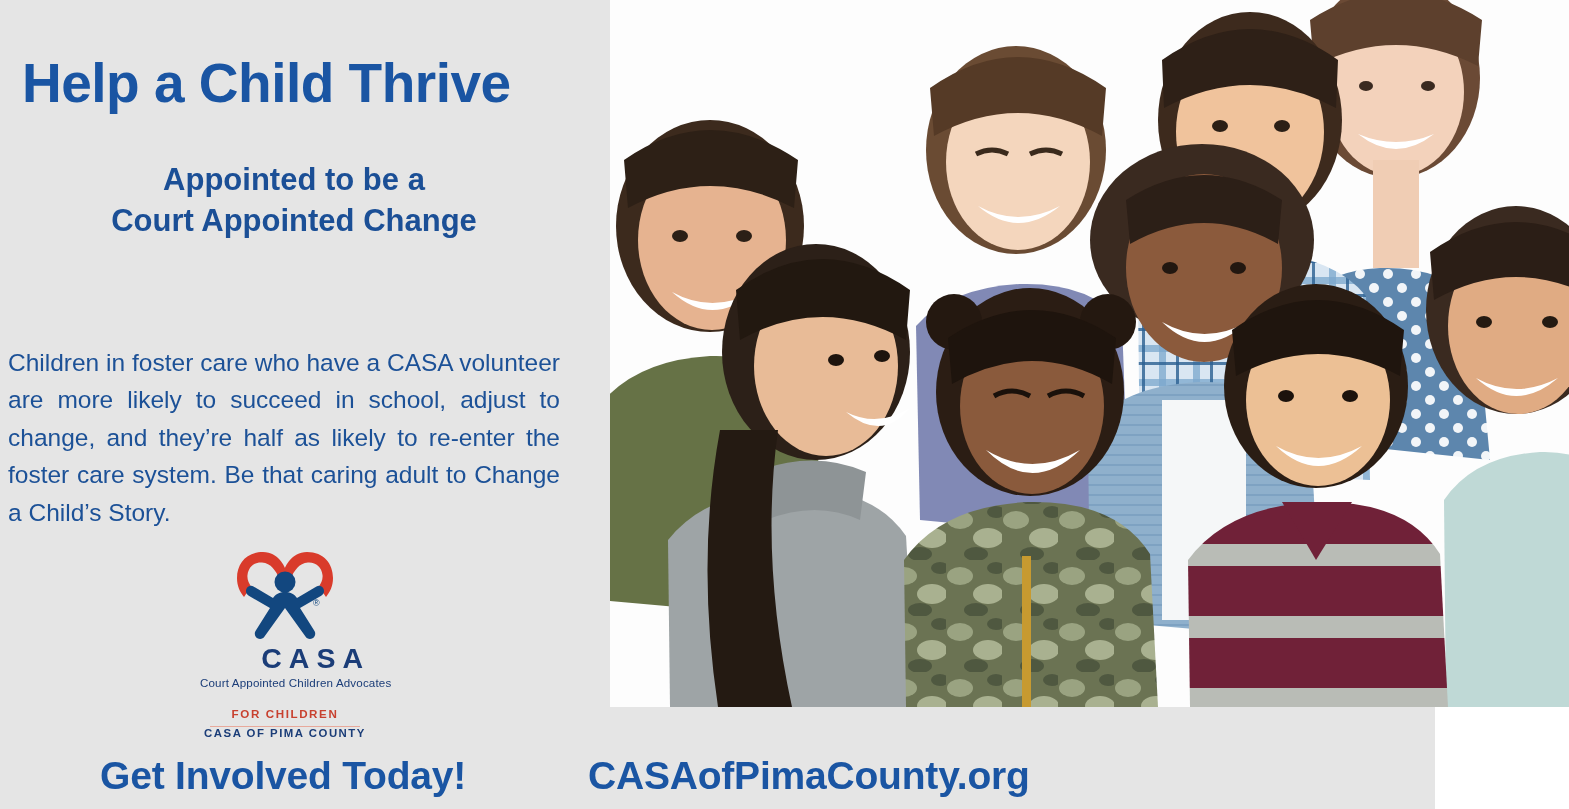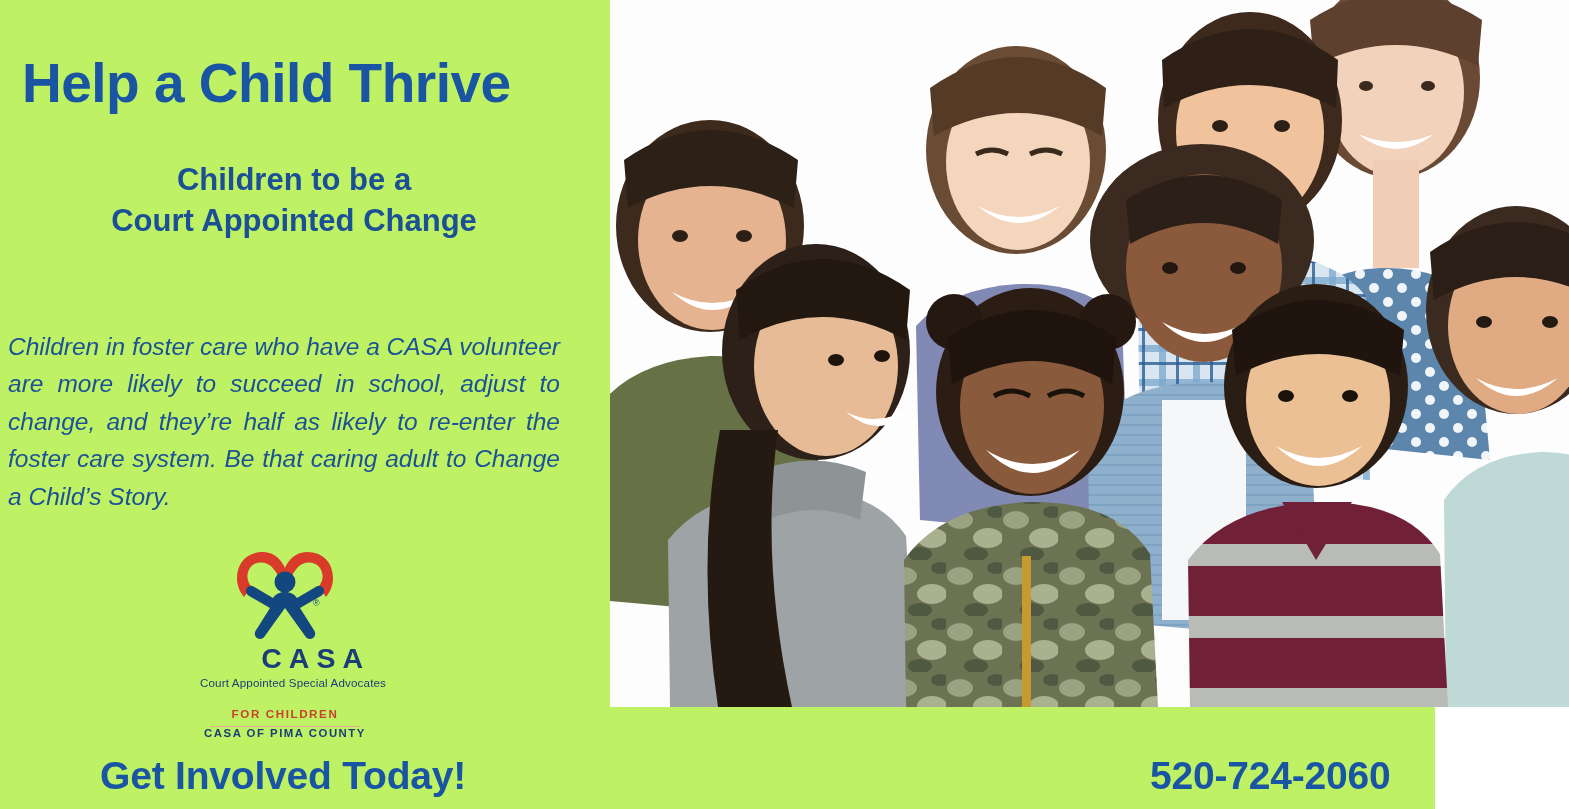--- a/index.html
+++ b/index.html
@@ -9,21 +9,21 @@
     height: 809px;
     background: #ffffff;
     font-family: "Liberation Sans", sans-serif;
     overflow: hidden;
   }
 
   #poster {
     position: relative;
     width: 1435px;
     height: 809px;
-    background: #bef264;
+    background: #e5e5e5;
   }
 
   
   .left-col {
     position: absolute;
     left: 0; top: 0;
     width: 600px;
     height: 730px;
   }
 
@@ -47,28 +47,27 @@
     text-align: center;
     font-size: 31px;
     font-weight: bold;
     color: #1B4F96;
     line-height: 1.32;
   }
 
   .body-copy {
     position: absolute;
     left: 8px;
-    top: 328px;
+    top: 344px;
     width: 552px;
     font-size: 24.5px;
     color: #1C5197;
     line-height: 1.53;
     text-align: justify;
     text-justify: inter-word;
-    font-style: italic;
   }
 
   
   .logo-block {
     position: absolute;
     left: 200px;
     top: 548px;
     width: 170px;
     text-align: center;
   }
@@ -152,21 +151,21 @@
 </head>
 <body>
 
 <div id="poster">
 
   <div class="left-col">
 
     <h1 class="headline">Help a Child Thrive</h1>
 
     <div class="subhead">
-      <div>Children to be a</div>
+      <div>Appointed to be a</div>
       <div>Court Appointed Change</div>
     </div>
 
     <p class="body-copy">
       <span>Children in foster care who have a CASA volunteer are more likely to succeed in school, adjust to change, and they’re half as likely to re-enter the foster care system.  Be that caring adult to Change a Child’s Story.</span>
     </p>
 
     <div class="logo-block">
 
       <svg class="logo-mark" viewBox="0 0 104 92">
@@ -186,21 +185,21 @@
                  L37 60 L22.5 83 C21 85.6 21.9 88.7 24.4 90.2 C27 91.7 30.2 90.8 31.7 88.2
                  L52 60 L72.3 88.2 C73.8 90.8 77 91.7 79.6 90.2 C82.1 88.7 83 85.6 81.5 83
                  L67 60 L88.2 47.8 C90.8 46.3 91.8 43.2 90.4 40.6 C89 38 86 37 83.5 38.5
                  L64 50 C61.5 46.5 58 44 52 44 Z" fill="#12477F"></path>
 
         <text x="80" y="58" font-family="Liberation Sans, sans-serif" font-size="9" fill="#12477F">®</text>
       </svg>
 
       <div class="logo-casa">CASA</div>
 
-      <div class="logo-tagline">Court Appointed Special Advocates</div>
+      <div class="logo-tagline">Court Appointed Children Advocates</div>
 
       <div class="logo-forchildren">FOR CHILDREN</div>
 
       <div class="logo-rule"></div>
 
       <div class="logo-affiliate">CASA OF PIMA COUNTY</div>
     </div>
   </div>
 
   <div class="photo">
@@ -338,16 +337,16 @@
           <ellipse cx="676" cy="396" rx="8" ry="6" fill="#1b120c"></ellipse>
           <ellipse cx="740" cy="396" rx="8" ry="6" fill="#1b120c"></ellipse>
           <path d="M666 446 Q708 486 752 446 Q708 470 666 446 Z" fill="#ffffff"></path>
         </g>
       </g>
     </svg>
   </div>
 
   <div class="footer">
     <div class="footer-item f-cta">Get Involved Today!</div>
-    <a class="footer-item f-tel" href="#" style="text-decoration:none;">520-724-2060</a>
+    <a class="footer-item f-web" href="#" style="text-decoration:none;">CASAofPimaCounty.org</a>
   </div>
 
 </div>
 
 </body></html>

